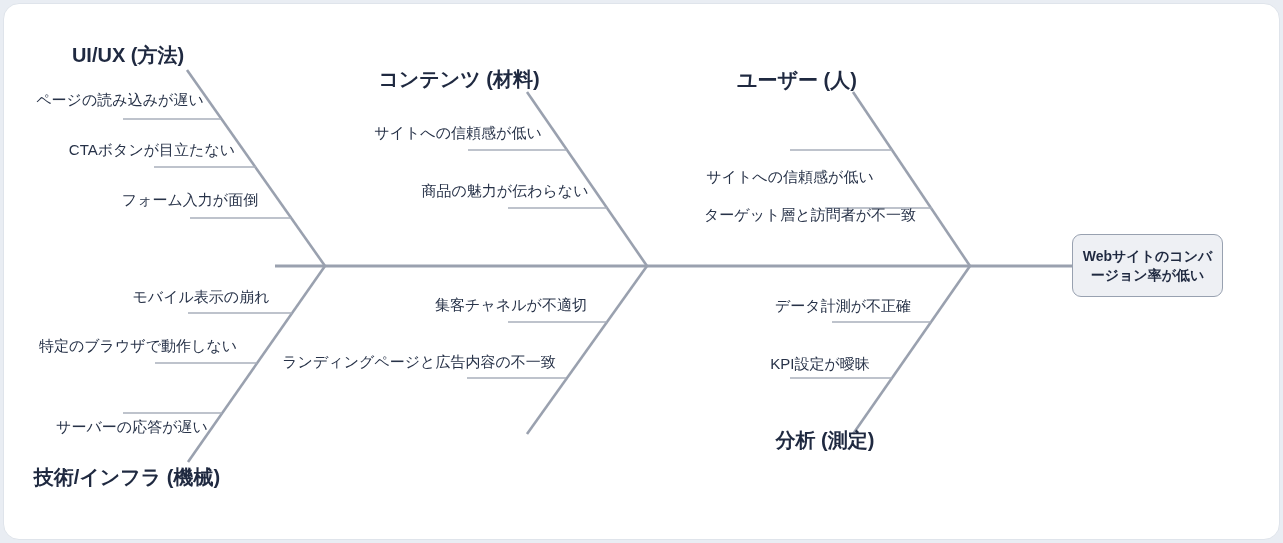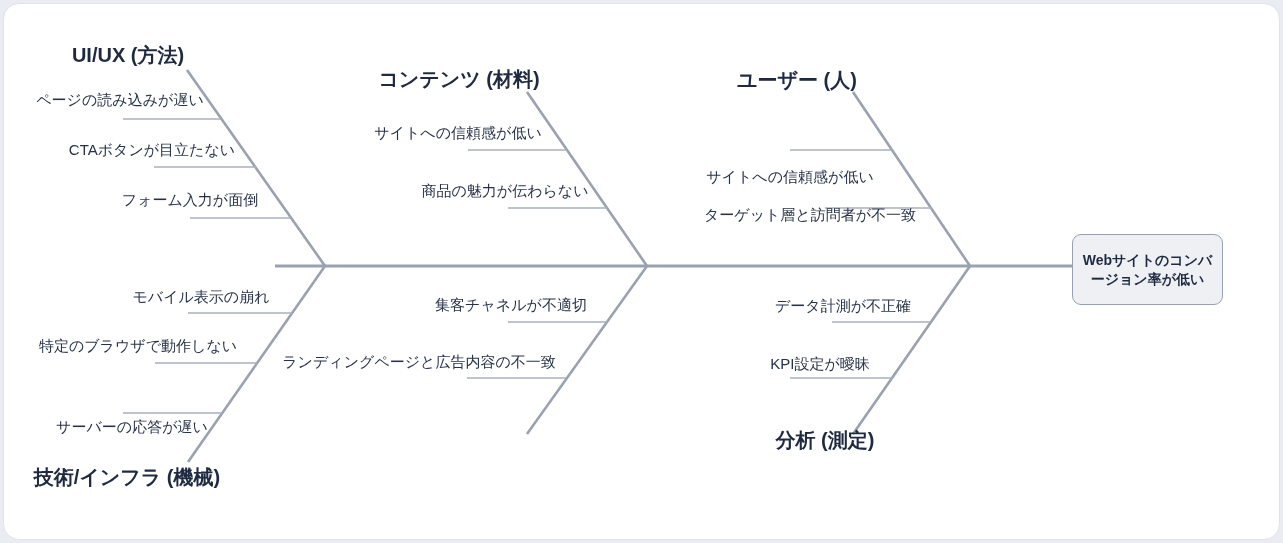--- a/index.html
+++ b/index.html
@@ -50,21 +50,21 @@
     line-height: 1.2;
   }
   .cat {
     font-weight: bold;
     font-size: 20px;
     color: var(--text_strong);
   }
   .head-box {
     position: absolute;
     left: 1072px; top: 234px;
-    width: 151px; height: 71px;
+    width: 151px; height: 63px;
     background: var(--head_fill);
     border: 1.5px solid var(--head_border);
     border-radius: 9px;
     display: flex;
     align-items: center;
     justify-content: center;
     text-align: center;
     padding: 4px 8px;
     font-weight: bold;
     font-size: 14px;

